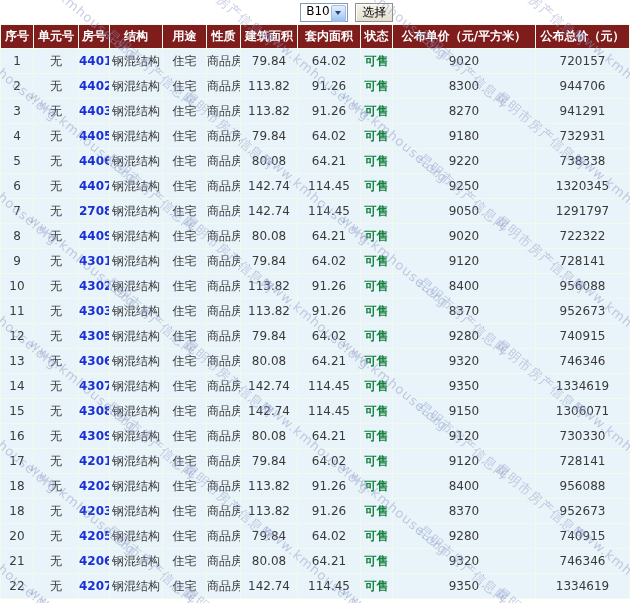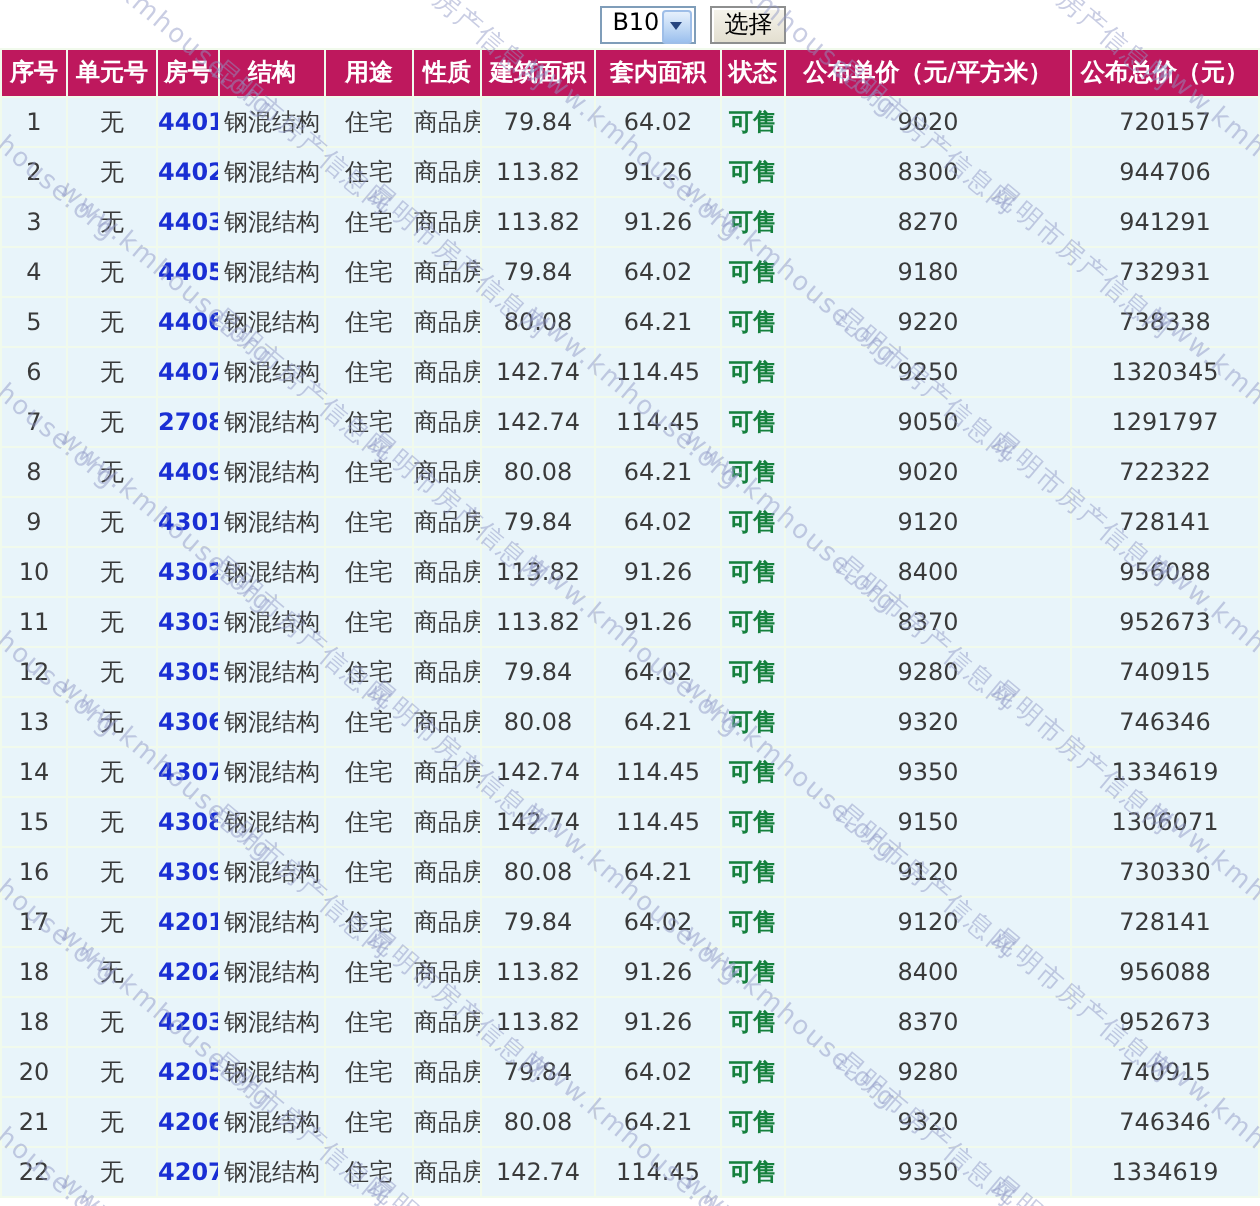--- a/index.html
+++ b/index.html
@@ -37,21 +37,21 @@
     font-family:inherit;cursor:pointer;line-height:16px;
   }
   
   table{
     width:630px;table-layout:fixed;
     border-collapse:separate;border-spacing:1px;
     background:#F1FAEC; 
     position:relative;z-index:1;
   }
   th{
-    background:#be185d;color:#ffffff;font-weight:bold;font-size:12px;
+    background:#7f1d1d;color:#ffffff;font-weight:bold;font-size:12px;
     height:23px;padding:0;text-align:center;overflow:hidden;white-space:nowrap;
   }
   td{
     background:#E8F4FA;font-size:12px;height:24px;padding:0;
     text-align:center;color:#3a3a3a;overflow:hidden;white-space:nowrap;
   }
   td.roomno{color:#1a2fd4;font-weight:bold;cursor:pointer;}
   td.status{color:#15803d;font-weight:bold;}
   
   .watermark{

